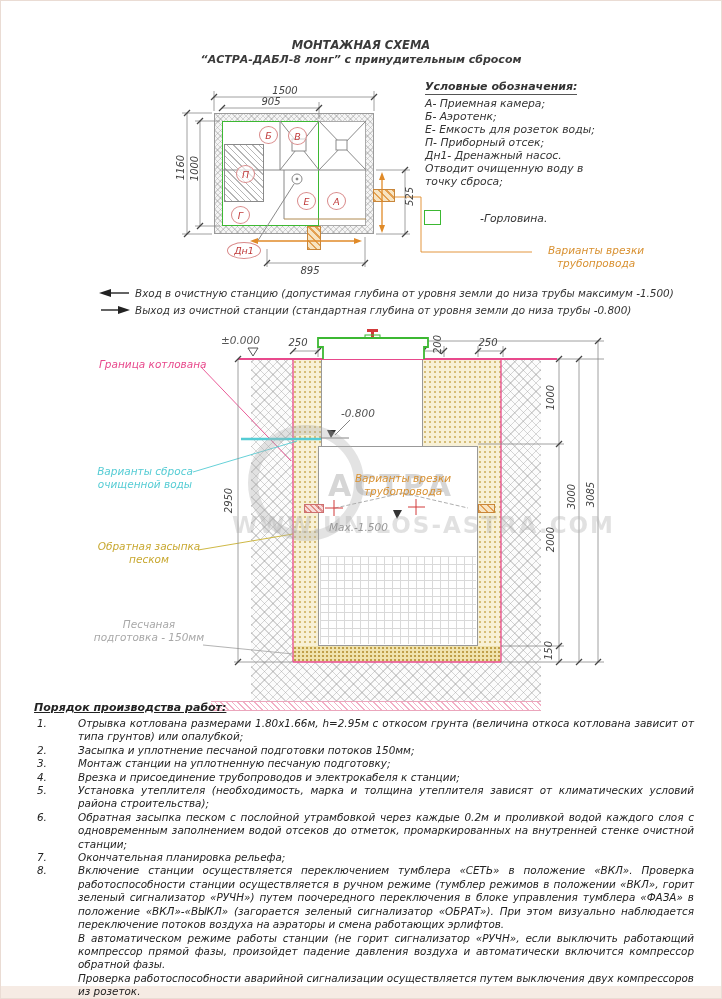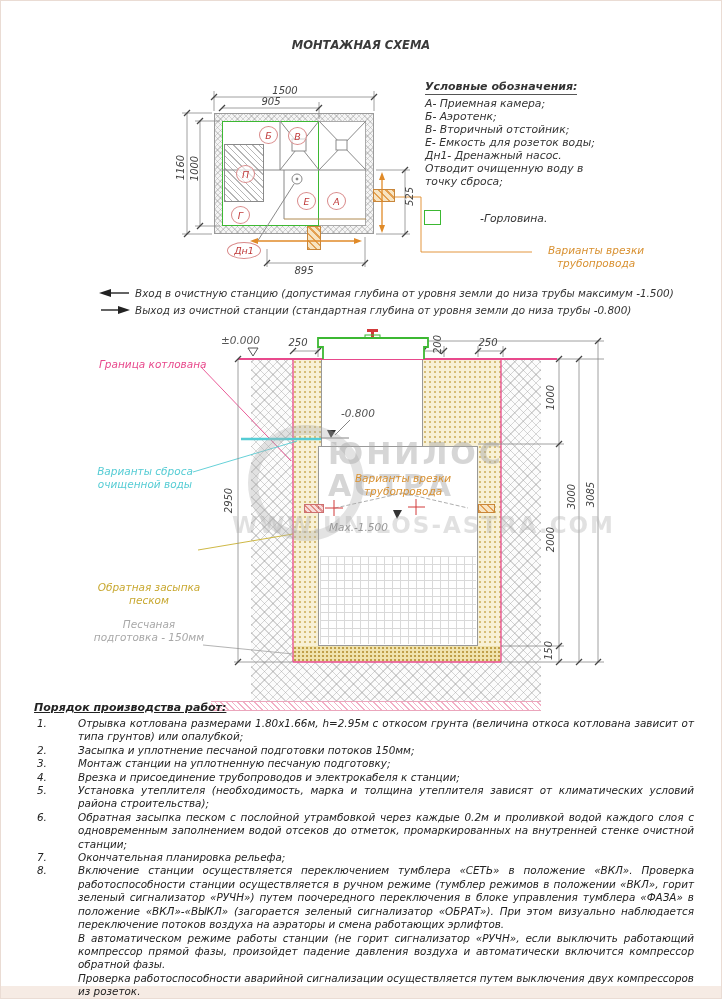--- a/index.html
+++ b/index.html
@@ -71,20 +71,21 @@
   .proc-num{width:44px;flex:0 0 44px;font:italic 10.4px "DejaVu Sans",sans-serif;color:#222;line-height:13.4px;padding-left:3px;box-sizing:border-box;}
   .proc-text{flex:1;font:italic 10.4px "DejaVu Sans",sans-serif;color:#222;line-height:13.4px;text-align:justify;}
   .bottom-band{left:0;top:985px;width:722px;height:14px;background:#f6ebe4;}
 </style>
 </head>
 <body>
 
 <div class="sheet">
 
   <div class="abs title1">МОНТАЖНАЯ СХЕМА</div>
+  <div class="abs title2">“АСТРА-ДАБЛ-8 лонг” с принудительным сбросом</div>
 
   <div class="abs hatch-wall" style="left:213px;top:112px;width:160px;height:121px;box-sizing:border-box;"></div>
   <div class="abs" style="left:221px;top:120px;width:144px;height:105px;background:#fff;border:1px solid #aaa;box-sizing:border-box;"></div>
   <div class="abs" style="left:221px;top:120px;width:97px;height:105px;border:1.6px solid #3cb832;box-sizing:border-box;z-index:3;"></div>
   <div class="abs" style="left:223px;top:143px;width:40px;height:58px;border:1px solid #8a8a8a;box-sizing:border-box;z-index:3;background:repeating-linear-gradient(45deg,rgba(110,110,110,.5) 0 1px,transparent 1px 4.5px);"></div>
   <div class="abs pipe-orange" style="left:372px;top:188px;width:22px;height:13px;z-index:3;"></div>
   <div class="abs pipe-orange" style="left:306px;top:225px;width:14px;height:24px;z-index:3;"></div>
 
   <div class="abs comp" style="left:258px;top:125px;">Б</div>
   <div class="abs comp" style="left:287px;top:126px;">В</div>
@@ -92,33 +93,33 @@
   <div class="abs comp" style="left:230px;top:205px;">Г</div>
   <div class="abs comp" style="left:296px;top:191px;">Е</div>
   <div class="abs comp" style="left:326px;top:191px;">А</div>
   <div class="abs dn1tag" style="left:226px;top:241px;">Дн1</div>
 
   <div class="abs dim" style="left:262px;top:84px;width:44px;">1500</div>
   <div class="abs dim" style="left:248px;top:95px;width:44px;">905</div>
   <div class="abs dim vdim" style="left:157px;top:161px;width:44px;">1160</div>
   <div class="abs dim vdim" style="left:171px;top:162px;width:44px;">1000</div>
   <div class="abs dim vdim" style="left:386px;top:190px;width:44px;">525</div>
-  <div class="abs dim" style="left:281px;top:264px;width:44px;">895</div>
+  <div class="abs dim" style="left:287px;top:264px;width:44px;">895</div>
 
   <div class="abs clabel" style="left:535px;top:243px;width:120px;color:#d89030;">
     <div>Варианты врезки</div>
     <div>трубопровода</div>
   </div>
 
   <div class="abs legend-head">Условные обозначения:</div>
   <div class="abs legend-list">
       <div class="legend-item">А- Приемная камера;</div>
       <div class="legend-item">Б- Аэротенк;</div>
-      <div class="legend-item">В- Вторичный отстойник;</div>
       <div class="legend-item">Е- Емкость для розеток воды;</div>
+      <div class="legend-item">П- Приборный отсек;</div>
       <div class="legend-item">Дн1- Дренажный насос.</div>
       <div class="legend-item">Отводит очищенную воду в</div>
       <div class="legend-item">точку сброса;</div>
     </div>
   <div class="abs legend-swatch"></div>
   <div class="abs legend-gorl">-Горловина.</div>
 
   <div class="abs flownote" style="left:134px;top:286px;">Вход в очистную станцию (допустимая глубина от уровня земли до низа трубы максимум -1.500)</div>
   <div class="abs flownote" style="left:134px;top:303px;">Выход из очистной станции (стандартная глубина от уровня земли до низа трубы -0.800)</div>
 
@@ -144,35 +145,34 @@
   <div class="abs dim vdim" style="left:525px;top:644px;width:44px;">150</div>
   <div class="abs dim vdim" style="left:205px;top:494px;width:44px;">2950</div>
   <div class="abs dim vdim" style="left:548px;top:490px;width:44px;">3000</div>
   <div class="abs dim vdim" style="left:567px;top:488px;width:44px;">3085</div>
 
   <div class="abs mlabel" style="left:98px;top:357px;color:#e8498c;">Граница котлована</div>
   <div class="abs clabel" style="left:88px;top:464px;width:112px;color:#55ccd4;">
     <div>Варианты сброса</div>
     <div>очищенной воды</div>
   </div>
-  <div class="abs clabel" style="left:95px;top:539px;width:106px;color:#c8a830;margin-top:41px;">
+  <div class="abs clabel" style="left:95px;top:539px;width:106px;color:#c8a830;">
     <div>Обратная засыпка</div>
     <div>песком</div>
   </div>
   <div class="abs clabel" style="left:92px;top:617px;width:112px;color:#a8a8a8;">
     <div>Песчаная</div>
     <div>подготовка - 150мм</div>
   </div>
   <div class="abs clabel" style="left:340px;top:471px;width:124px;color:#d89030;z-index:6;">
     <div>Варианты врезки</div>
     <div>трубопровода</div>
   </div>
 
   <div class="abs wm wm-ring"></div>
-  <div class="abs wm wm-t1">ЮНИЛОС</div>
   <div class="abs wm wm-url">WWW.UNILOS-ASTRA.COM</div>
   <div class="abs wm wm-t2">АСТРА</div>
 
   <div class="abs proc-head">Порядок производства работ:</div>
   <div class="abs proc-list">
       <div class="proc-row">
         <div class="proc-num">1.</div>
         <div class="proc-text">Отрывка котлована размерами 1.80х1.66м, h=2.95м с откосом грунта (величина откоса котлована зависит от типа грунтов) или опалубкой;</div>
       </div>
       <div class="proc-row">

